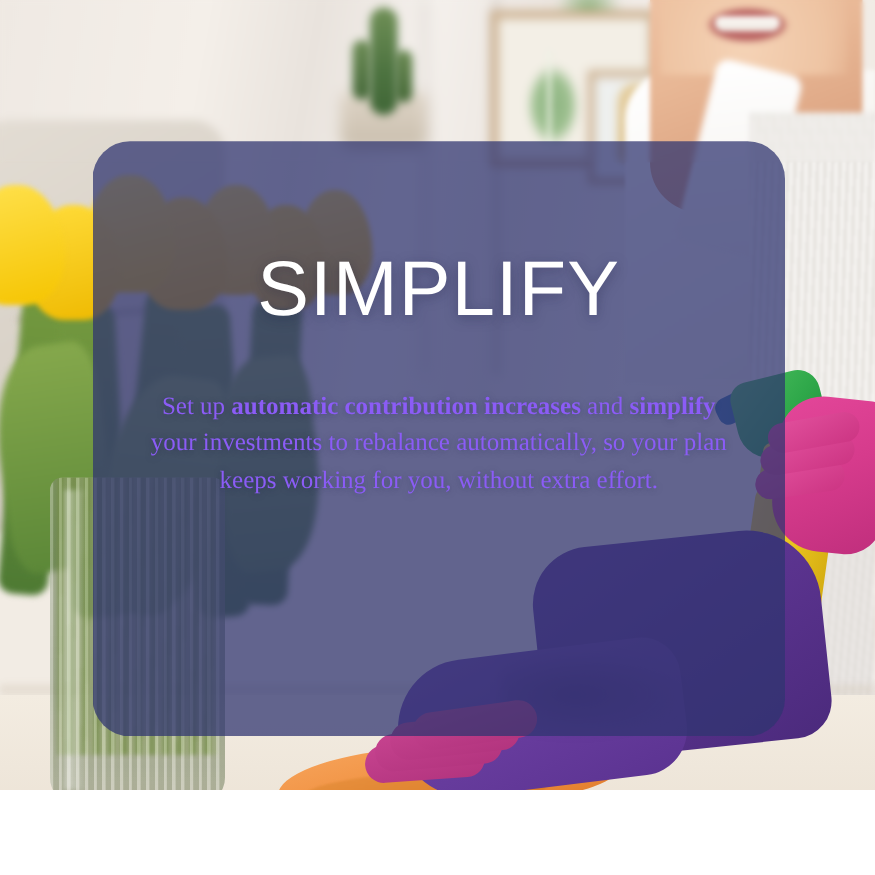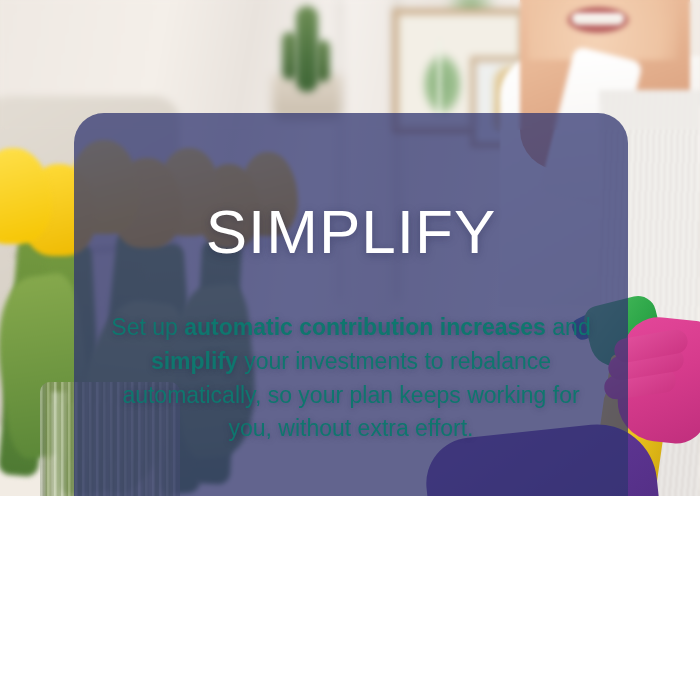--- a/index.html
+++ b/index.html
@@ -7,21 +7,21 @@
     padding: 0;
     background: #ffffff;
   }
   body {
     font-family: "DejaVu Sans", sans-serif;
   }
 
   .stage {
     position: relative;
     width: 700px;
-    height: 496px;
+    height: 632px;
     overflow: hidden;
     background: #f2ece4;
   }
 
   
   .photo {
     position: absolute;
     inset: 0;
     overflow: hidden;
   }
@@ -395,23 +395,23 @@
     font-family: "Liberation Sans", "DejaVu Sans", sans-serif;
     font-weight: 300;
     font-size: 62px;
     letter-spacing: 1px;
     line-height: 1;
     margin-top: 88px;
     text-shadow: 0 2px 10px rgba(20,22,60,.35);
   }
 
   .body-copy {
-    color: #0f766e;
-    font-family: Liberation Sans, sans-serif;
-    font-size: 23px;
+    color: #8b5cf6;
+    font-family: Liberation Serif, serif;
+    font-size: 20px;
     line-height: 1.47;
     text-align: center;
     margin-top: 48px;
     max-width: 480px;
     text-shadow: 0 1px 6px rgba(20,22,60,.35);
   }
   .body-copy b {
     font-weight: 700;
   }
 </style>

